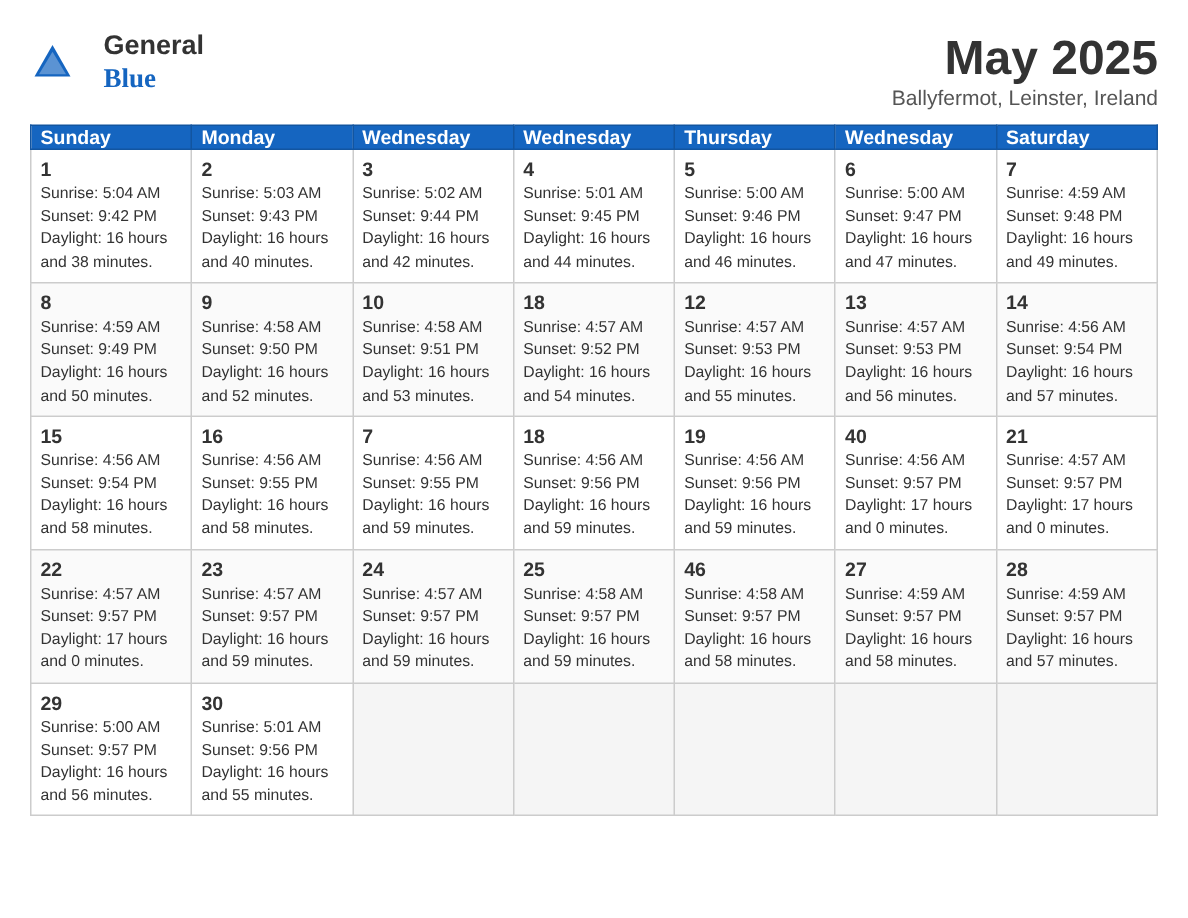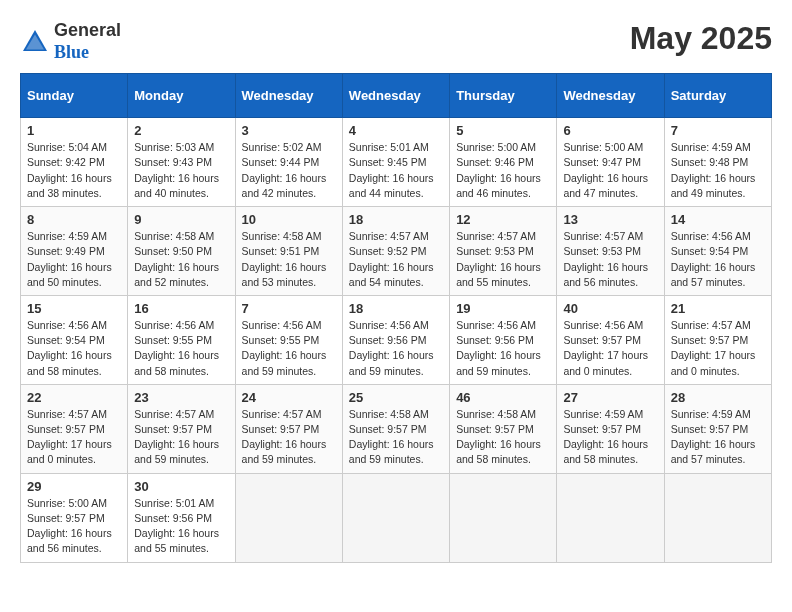--- a/index.html
+++ b/index.html
@@ -12,20 +12,21 @@
     }
     .header {
       display: flex;
       align-items: flex-start;
       justify-content: space-between;
       margin-bottom: 10px;
     }
     .logo {
       display: flex;
       align-items: center;
+      gap: 15px;
     }
     .logo-text {
       font-size: 18px;
       font-weight: bold;
       line-height: 1.2;
     }
     .logo-text .general {
       color: #333;
     }
     .logo-text .blue {
@@ -51,21 +52,21 @@
     }
     .calendar {
       width: 100%;
       border-collapse: collapse;
       border: 1px solid #ccc;
     }
     .calendar th {
       background-color: #1565c0;
       color: #fff;
       text-align: left;
-      padding: 14px 6px;
+      padding: 0 6px;
       font-size: 13px;
       font-weight: bold;
       border: 1px solid #1255a0;
     }
     .calendar td {
       vertical-align: top;
       padding: 5px 6px;
       font-size: 10.5px;
       color: #333;
       border: 1px solid #ccc;
@@ -98,20 +99,21 @@
       <polygon points="20,4 36,32 4,32" fill="#1565c0"></polygon>
       <polygon points="20,10 32,30 8,30" fill="#fff" opacity="0.3"></polygon>
     </svg>
     <div class="logo-text">
       <span class="general">General</span><br>
       <span class="blue">Blue</span>
     </div>
   </div>
   <div class="title-block">
     <div class="month-title">May 2025</div>
+    <div class="subtitle">Ballyfermot, Leinster, Ireland</div>
   </div>
 </div>
 
 <table class="calendar">
   <thead>
     <tr>
 
     <th>Sunday</th>
         <th>Monday</th>
         <th>Wednesday</th>

